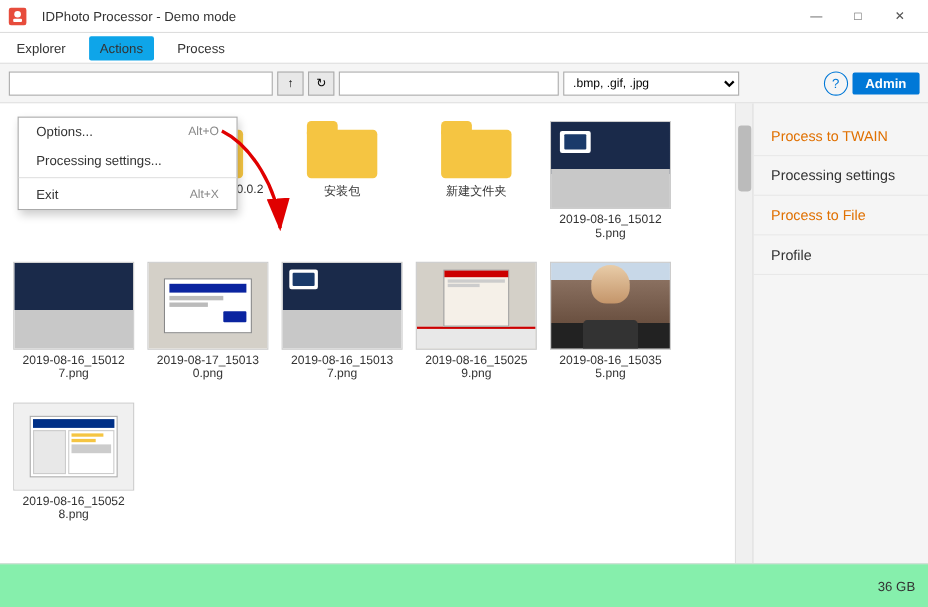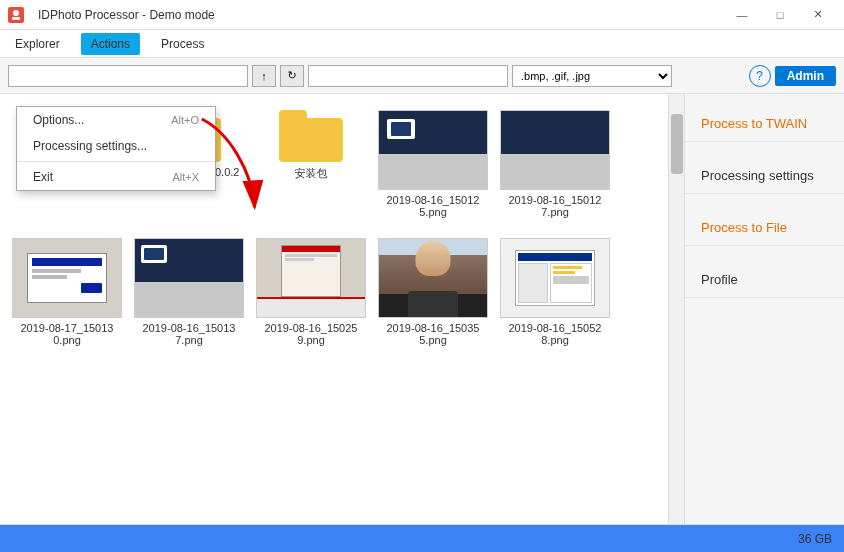--- a/index.html
+++ b/index.html
@@ -214,38 +214,38 @@
     }
 
     
     .right-panel {
       width: 160px;
       background: #f5f5f5;
       border-left: 1px solid #ddd;
       padding: 12px 0;
       display: flex;
       flex-direction: column;
-      gap: 16px;
+      gap: 0;
     }
     .panel-item {
       padding: 10px 16px;
       font-size: 13px;
       color: #e07000;
       cursor: pointer;
       border-bottom: 1px solid #e8e8e8;
     }
     .panel-item.dark {
       color: #333;
       font-weight: 500;
     }
 
     
     .status-bar {
-      height: 28px;
-      background: #3b82f6;
+      height: 40px;
+      background: #86efac;
       border-top: 1px solid #ddd;
       display: flex;
       align-items: center;
       justify-content: flex-end;
       padding: 0 12px;
       font-size: 12px;
       color: #333;
       position: absolute;
       bottom: 0; left: 0; right: 0;
     }
@@ -351,20 +351,27 @@
           <div class="folder-body"></div>
         </div>
         <span class="file-label">MindStickC_v1.0.0.2</span>
       </div>
       <div class="file-item">
         <div class="folder-icon">
           <div class="folder-tab"></div>
           <div class="folder-body"></div>
         </div>
         <span class="file-label">安装包</span>
+      </div>
+      <div class="file-item">
+        <div class="folder-icon">
+          <div class="folder-tab"></div>
+          <div class="folder-body"></div>
+        </div>
+        <span class="file-label">新建文件夹</span>
       </div>
 
       <div class="file-item">
         <div class="thumbnail thumb-blue">
           <div style="width:100%;height:100%;background:linear-gradient(to bottom,#1a2a4a 55%,#c8c8c8 55%);position:relative;">
             <div style="position:absolute;top:8px;left:8px;background:white;width:28px;height:20px;display:flex;align-items:center;justify-content:center;border-radius:2px;">
               <div style="width:20px;height:14px;background:#1a3a6a;border-radius:1px;"></div>
             </div>
           </div>
         </div>

